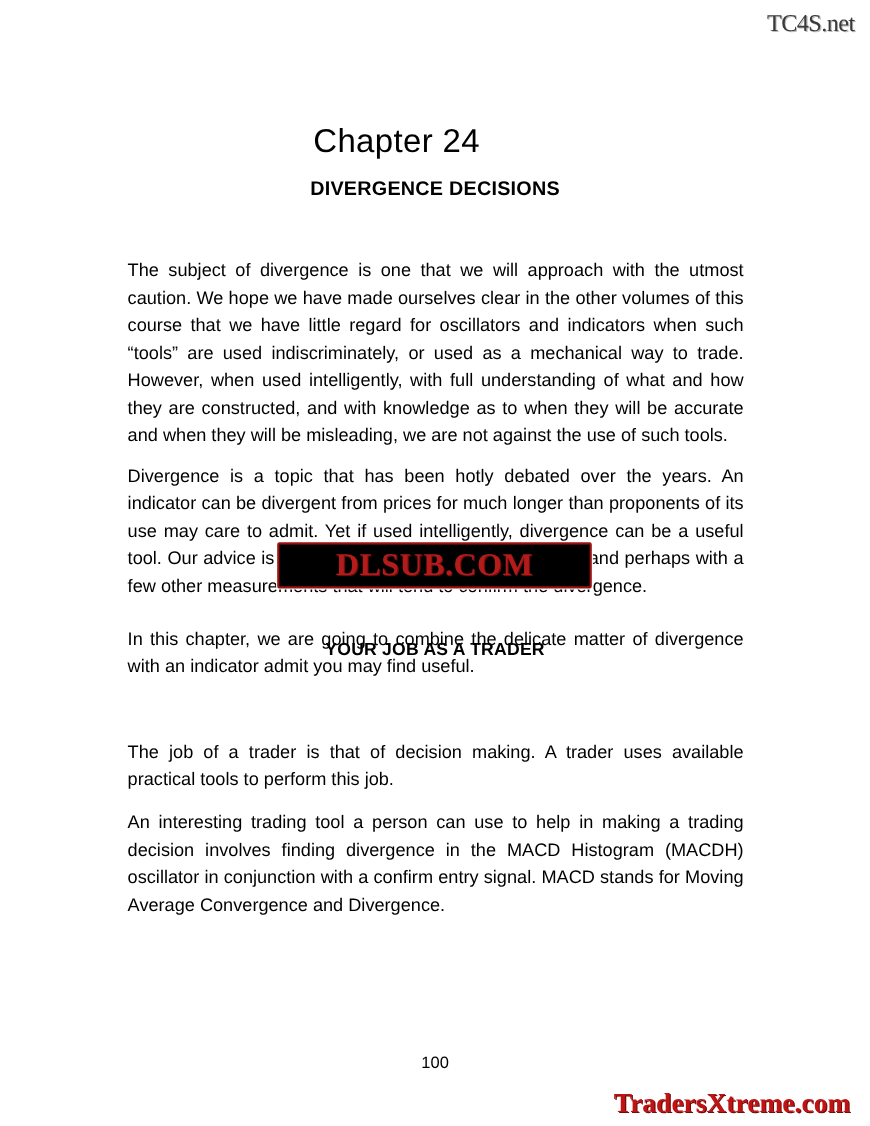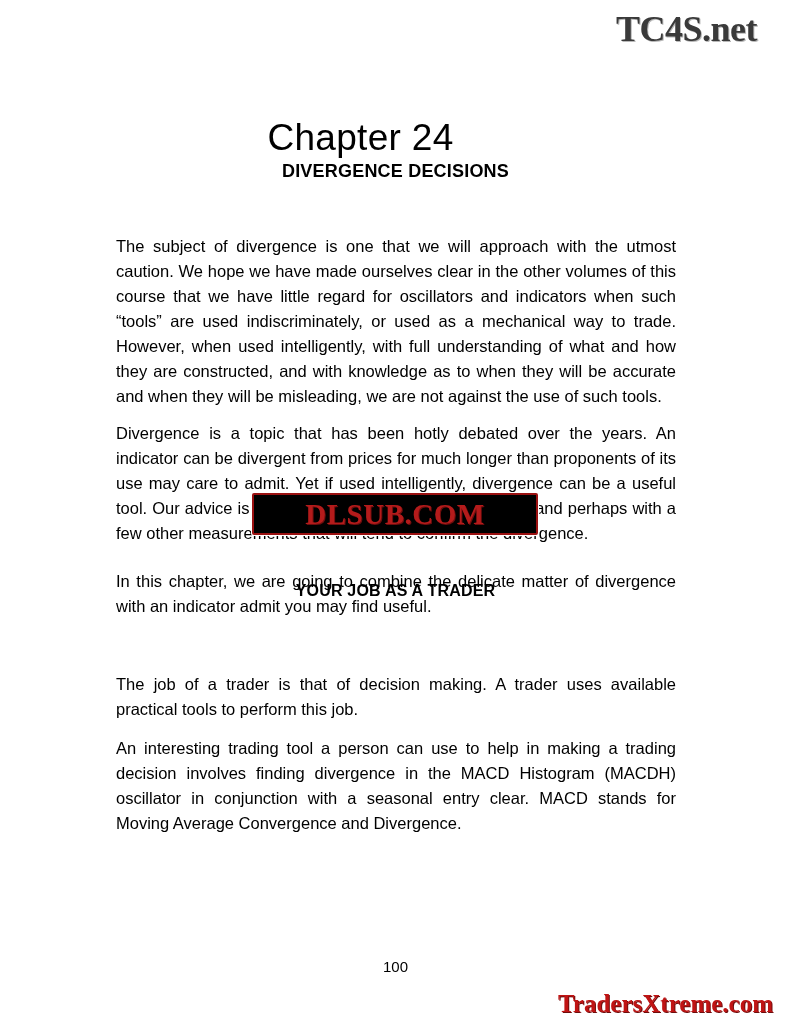--- a/index.html
+++ b/index.html
@@ -20,38 +20,38 @@
     position: absolute;
     top: 0; left: 0;
     width: 791px;
     height: 1024px;
   }
 
   
   .brand-top {
     position: absolute;
     top: 8px;
-    right: 34px;
+    right: 14px;
     font-family: "Liberation Serif", serif;
-    font-weight: bold;
-    font-size: 36px;
+    font-weight: normal;
+    font-size: 22px;
     letter-spacing: -0.5px;
     color: #3a3a3a;
     text-shadow: 1px 1px 0 #b9b9b9;
     white-space: nowrap;
   }
 
   
   .chapter-title {
     position: absolute;
     top: 92px;
     left: 0;
     width: 721px;
     text-align: center;
-    font-size: 37px;
+    font-size: 30px;
     font-weight: normal;
     letter-spacing: 0.3px;
   }
   .chapter-subtitle {
     position: absolute;
     top: 146px;
     left: 0;
     width: 791px;
     text-align: center;
     font-size: 18px;
@@ -152,20 +152,20 @@
   <div class="watermark-mid">
     <span>DLSUB.COM</span>
   </div>
 
   <p class="body-col p3">In this chapter, we are going to combine the delicate matter of divergence with an indicator admit you may find useful.</p>
 
   <h3 class="section-heading sh1">YOUR JOB AS A TRADER</h3>
 
   <p class="body-col p4">The job of a trader is that of decision making.  A trader uses available practical tools to perform this job.</p>
 
-  <p class="body-col p5">An interesting trading tool a person can use to help in making a trading decision involves finding divergence in the MACD Histogram (MACDH) oscillator in conjunction with a seasonal entry clear. MACD stands for Moving Average Convergence and Divergence.</p>
+  <p class="body-col p5">An interesting trading tool a person can use to help in making a trading decision involves finding divergence in the MACD Histogram (MACDH) oscillator in conjunction with a confirm entry signal. MACD stands for Moving Average Convergence and Divergence.</p>
 
 
   <div class="page-number">100</div>
 
   <div class="brand-bottom">TradersXtreme.com</div>
 
 </div>
 
 </body></html>

